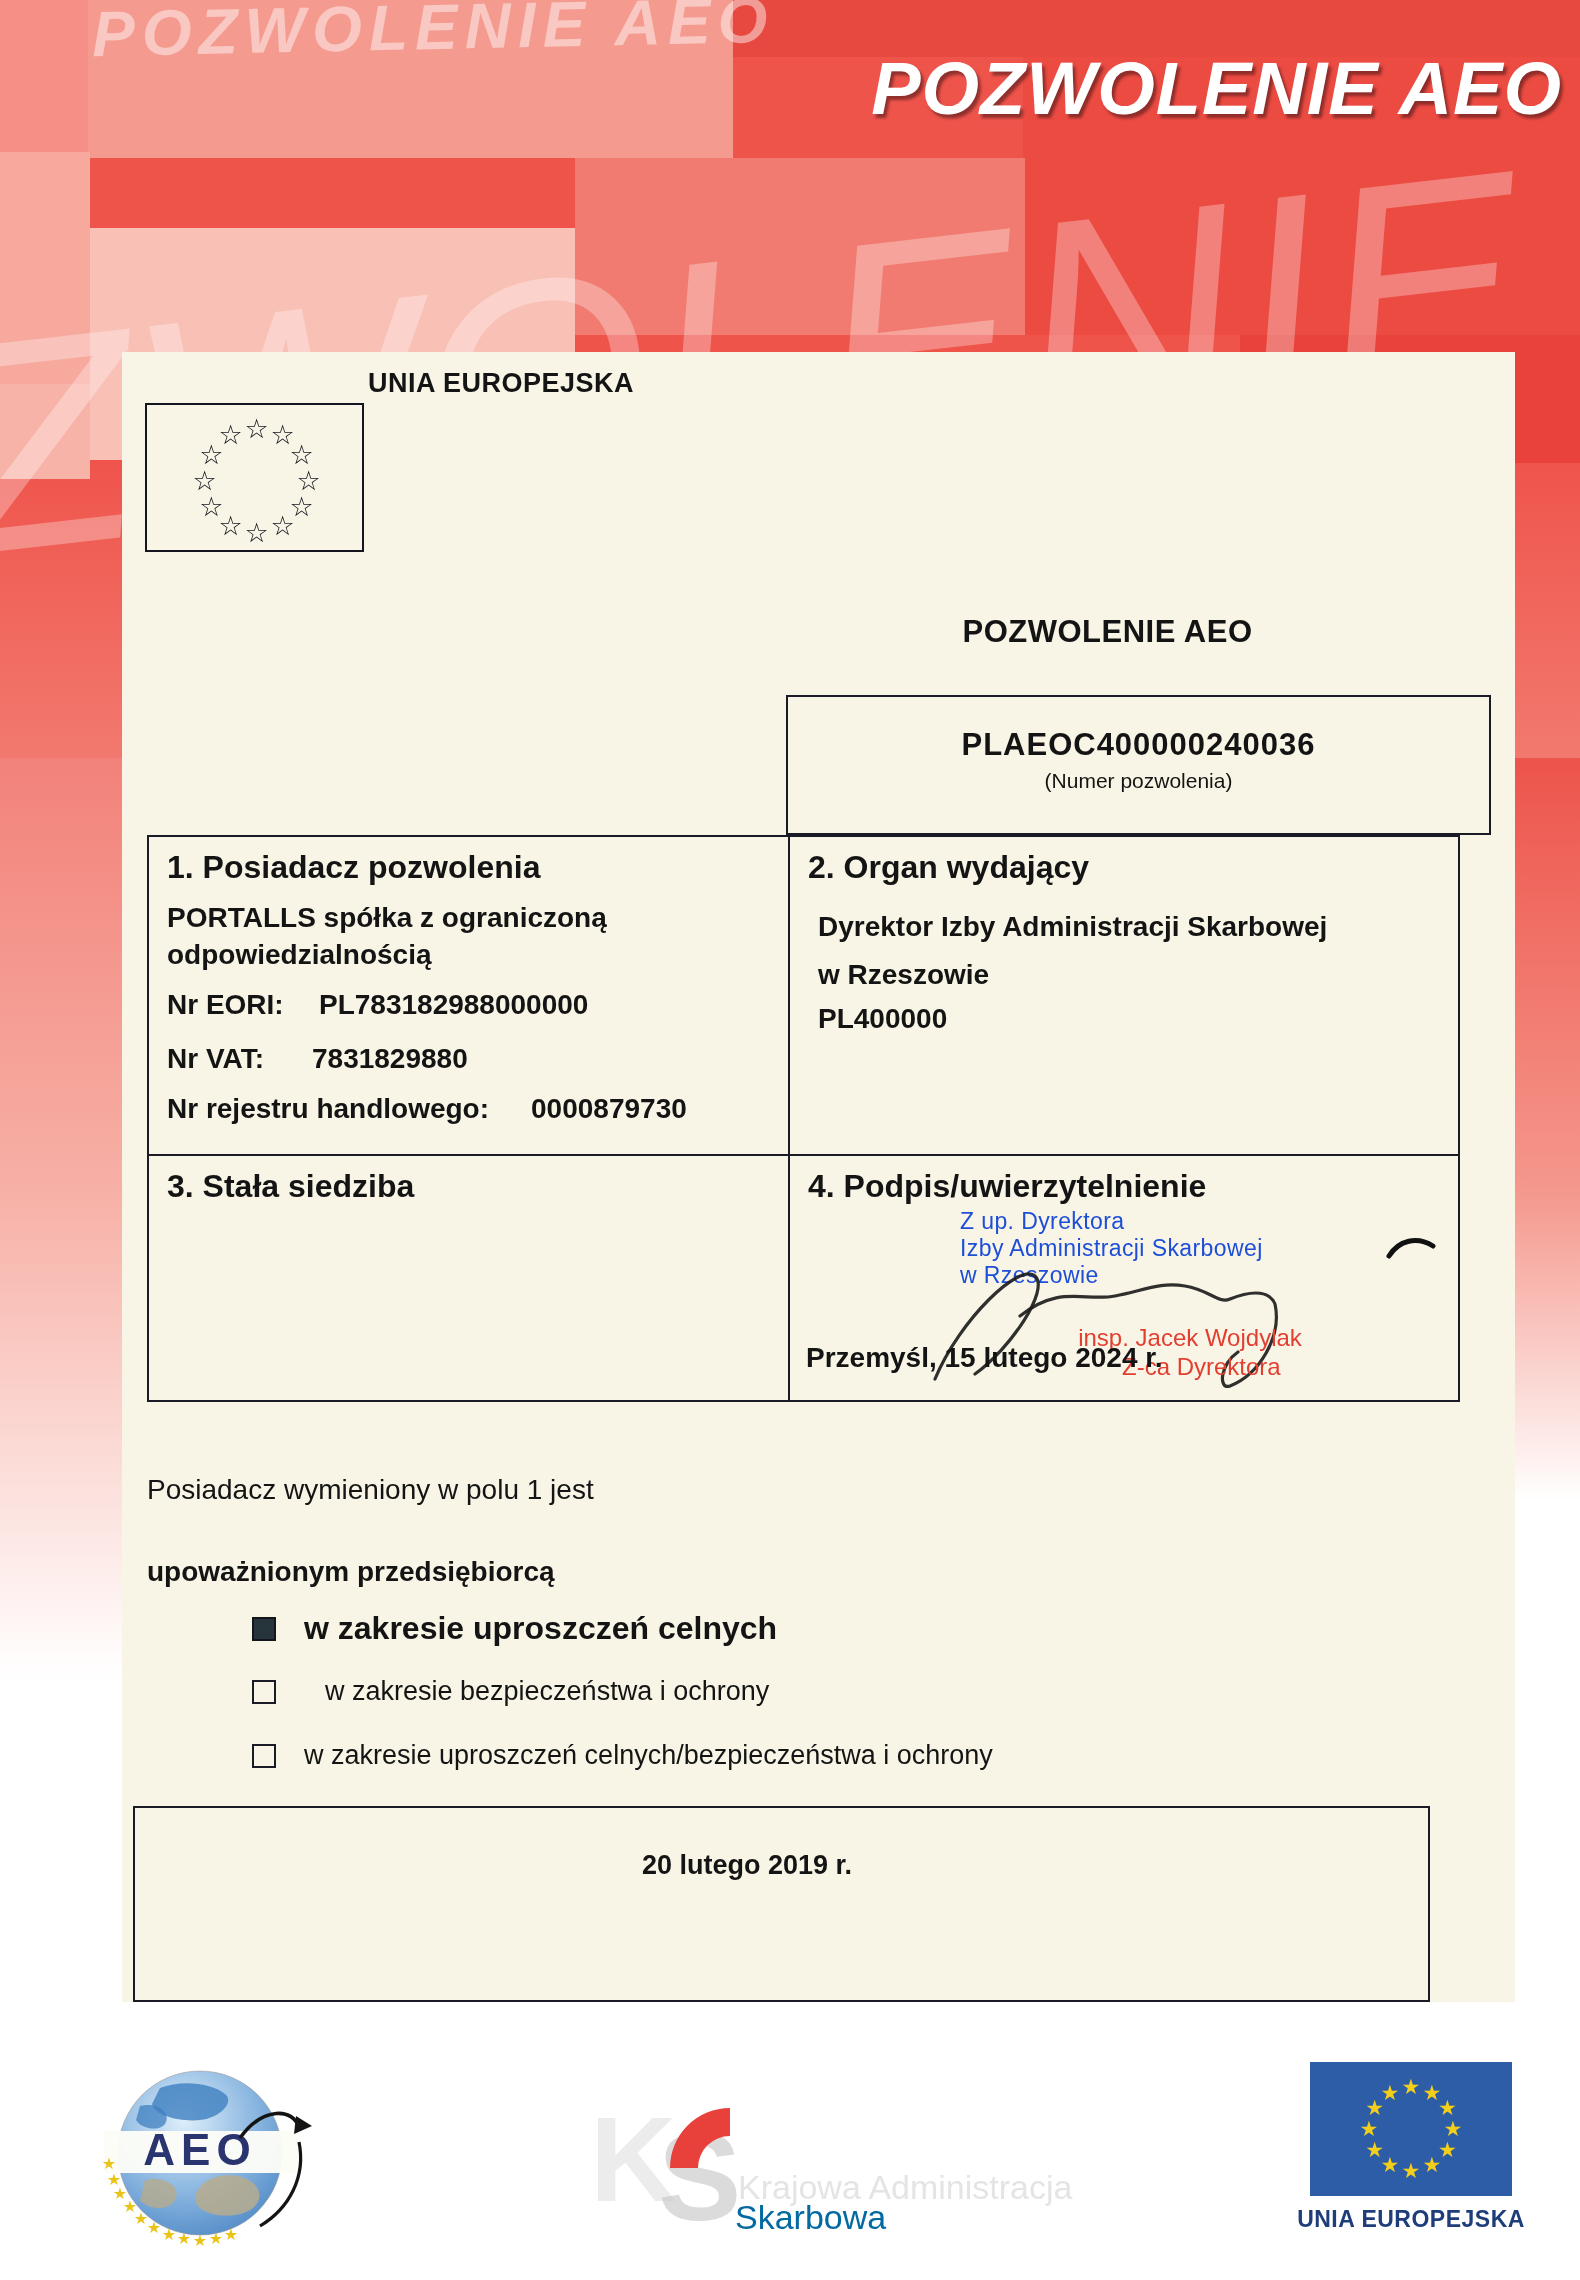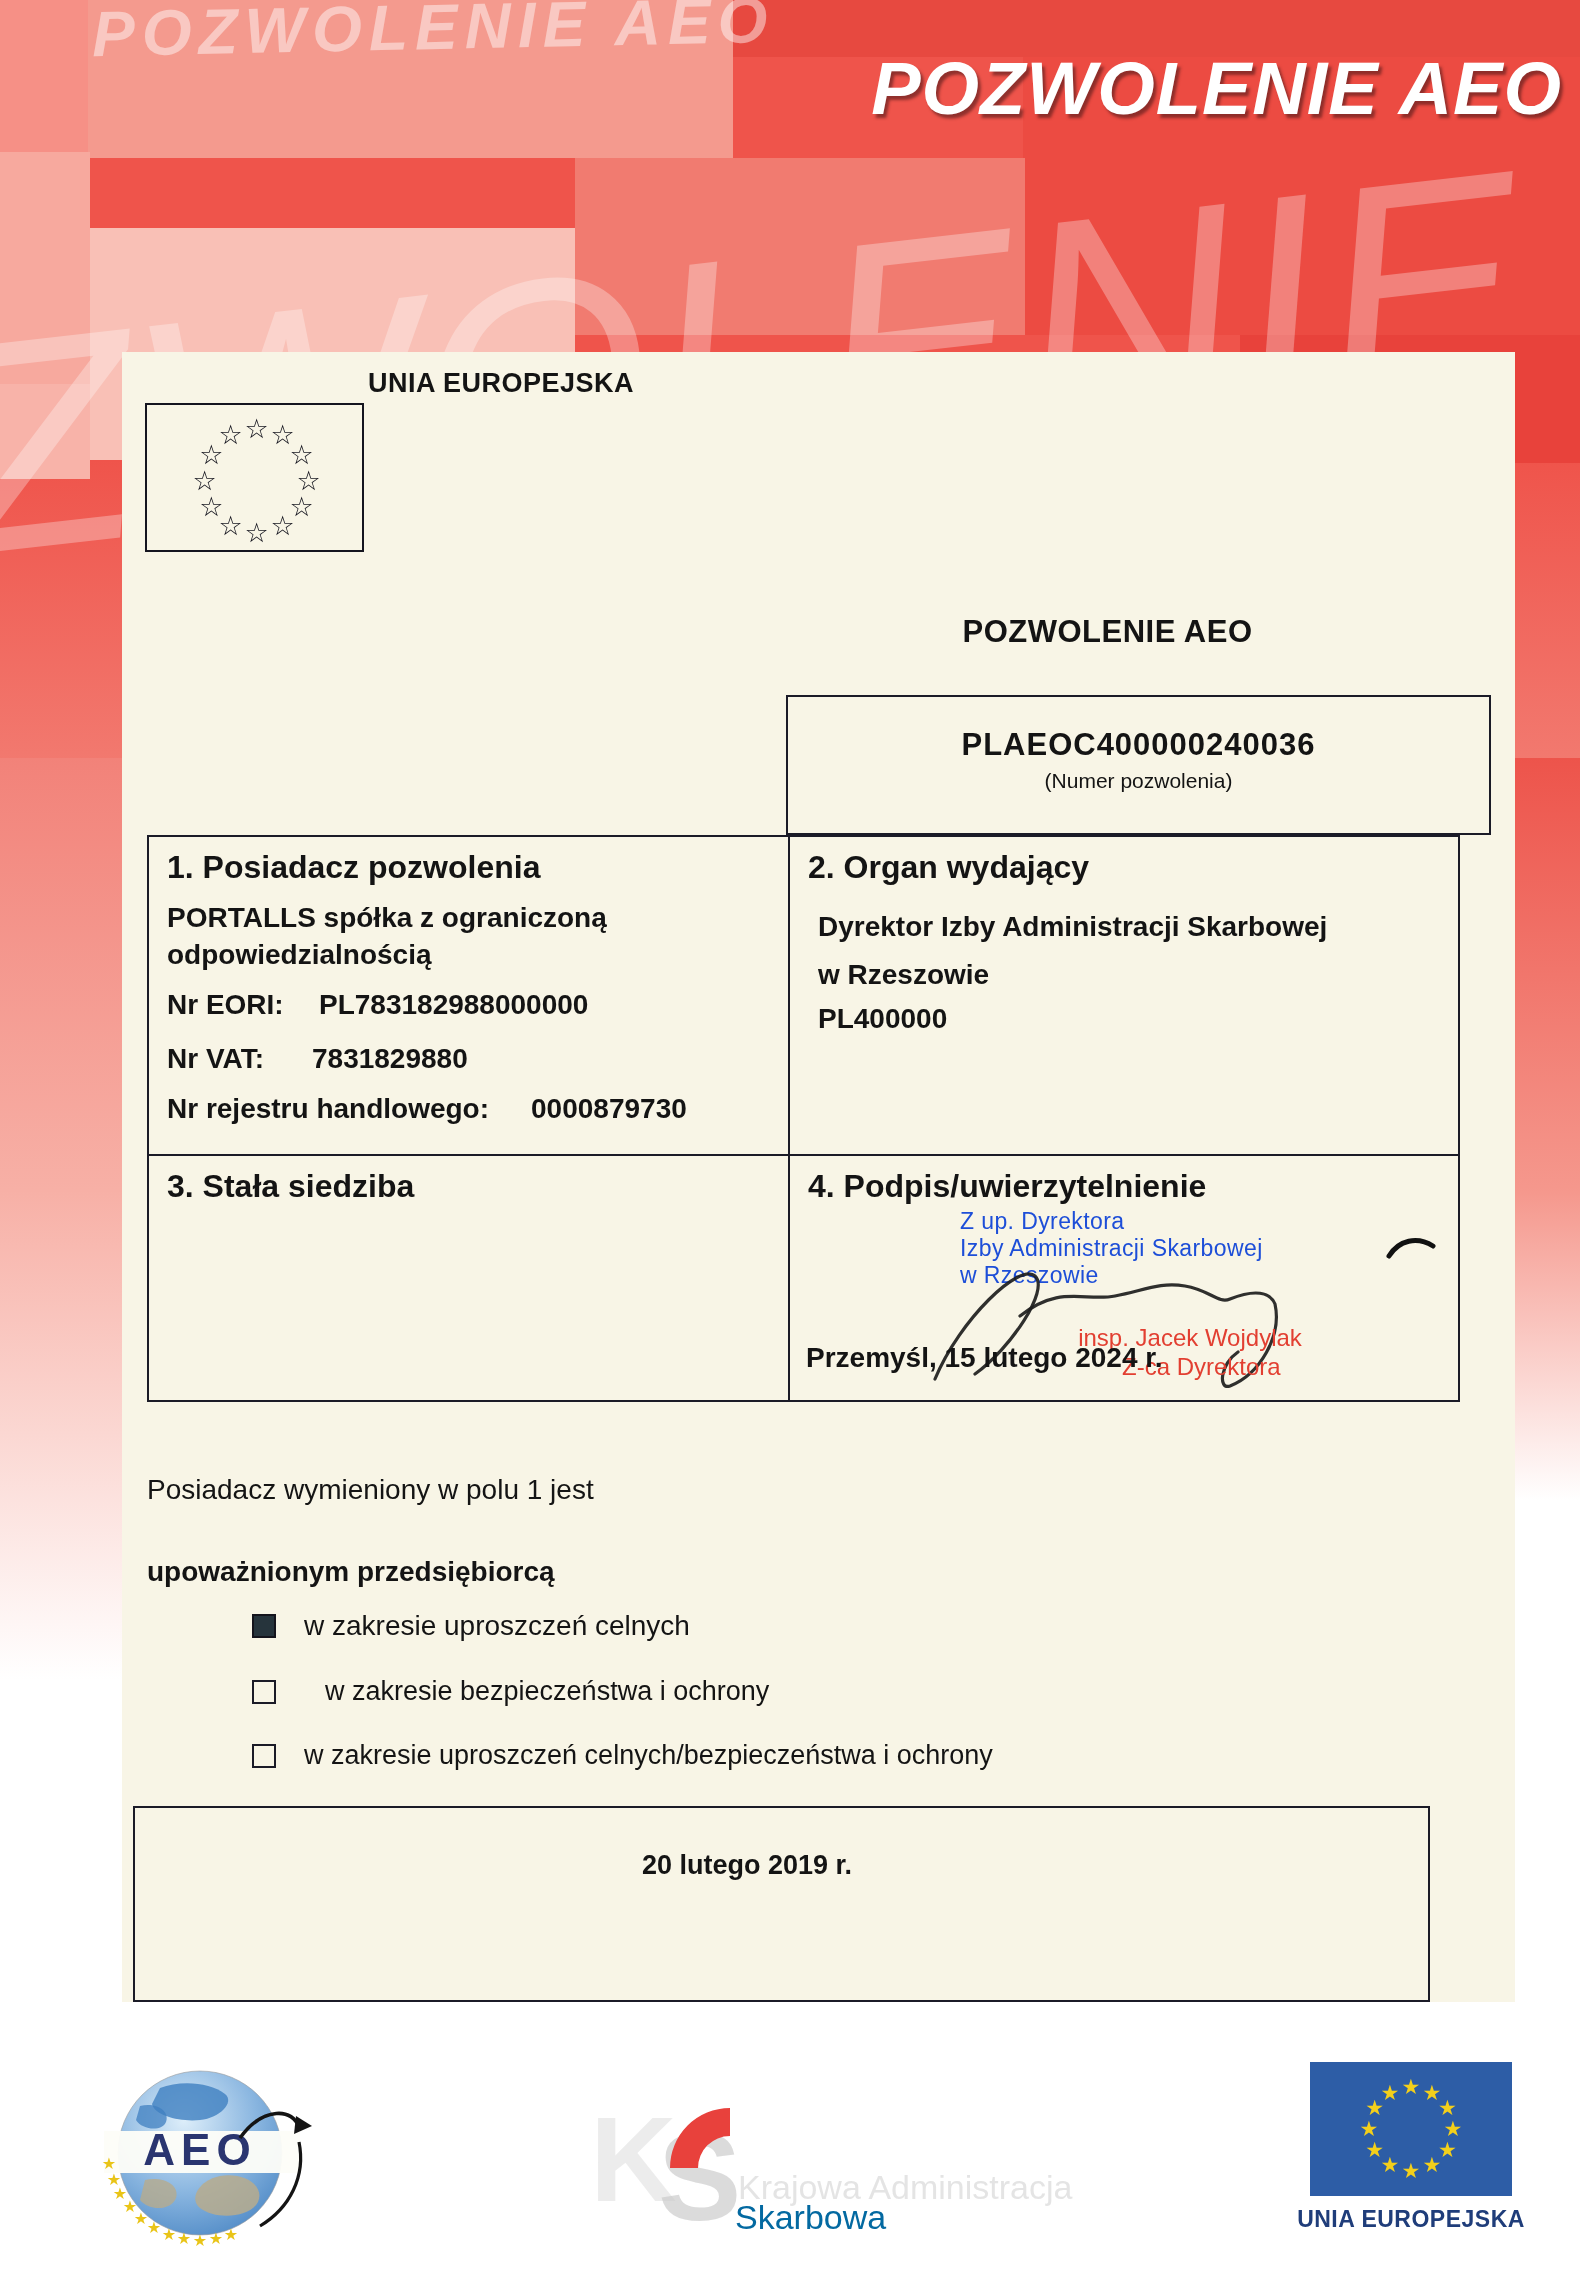--- a/index.html
+++ b/index.html
@@ -67,21 +67,21 @@
   .place-date { position:absolute; left:16px; top:186px; font-size:28px; font-weight:bold; z-index:2; white-space:nowrap; }
   .pen-tick { position:absolute; left:595px; top:76px; width:52px; height:32px; }
   
   .intro  { position:absolute; left:25px; top:1122px; font-size:28px; }
   .status { position:absolute; left:25px; top:1204px; font-size:28px; font-weight:bold; }
   .chk-row { position:absolute; left:130px; display:flex; align-items:center; }
   .chk-box { width:24px; height:24px; border:2.5px solid #1b1b27; box-sizing:border-box;
              margin-right:28px; flex:none; background:#f8f5e6; }
   .chk-row.checked .chk-box { background:#26343c; border-color:#14141c; }
   .chk-label { font-size:27px; }
-  .chk-row.r1 { top:1258px; } .chk-row.r1 .chk-label { font-weight:normal; font-size:28px; }
+  .chk-row.r1 { top:1258px; } .chk-row.r1 .chk-label { font-weight:bold; font-size:32px; }
   .chk-row.r2 { top:1324px;gap:21px; }
   .chk-row.r3 { top:1388px; }
   
   .box5 { position:absolute; left:11px; top:1454px; width:1297px; height:196px;
           border:2px solid #1b1b27; box-sizing:border-box; }
   .box5 .lbl { position:absolute; left:30px; top:42px; font-size:27px; font-weight:bold; }
   .box5 .val { position:absolute; left:507px; top:42px; font-size:27px; font-weight:bold; }
   
   .aeo-logo { position:absolute; left:100px; top:2068px; width:215px; height:180px; }
   .kas-logo { position:absolute; left:580px; top:2060px; width:560px; height:210px; }

